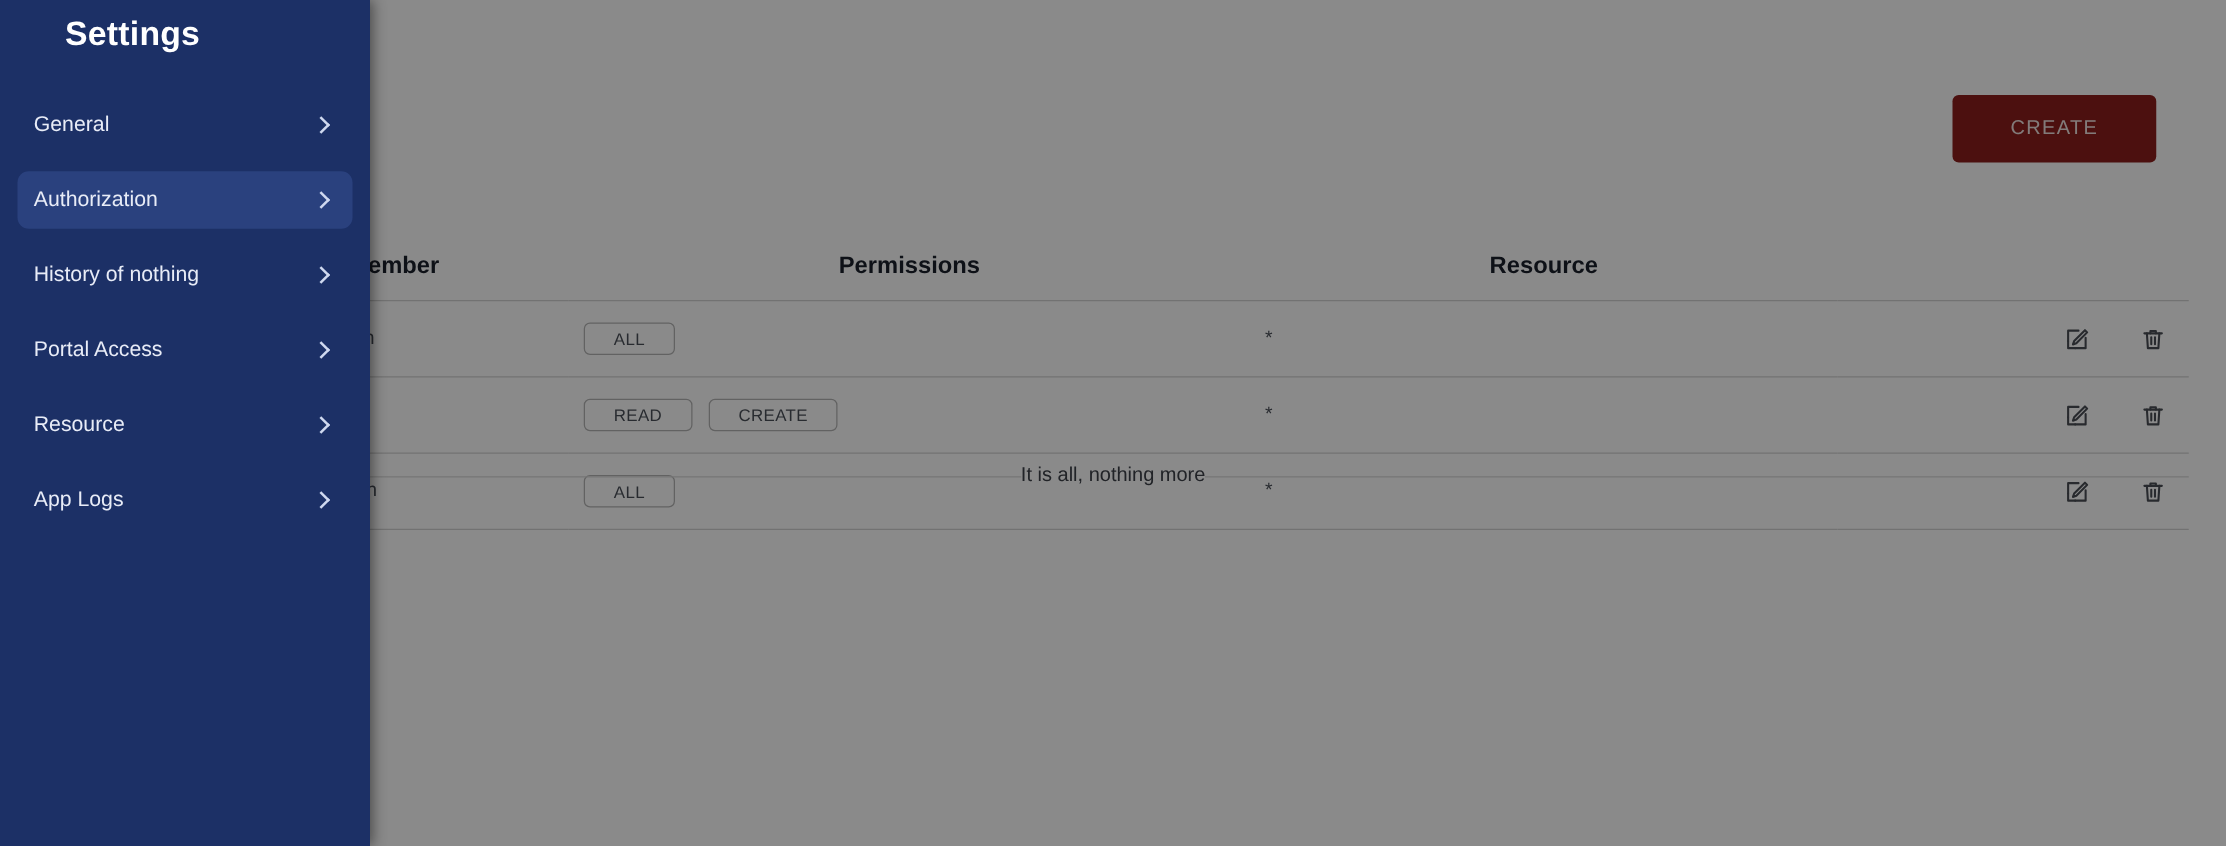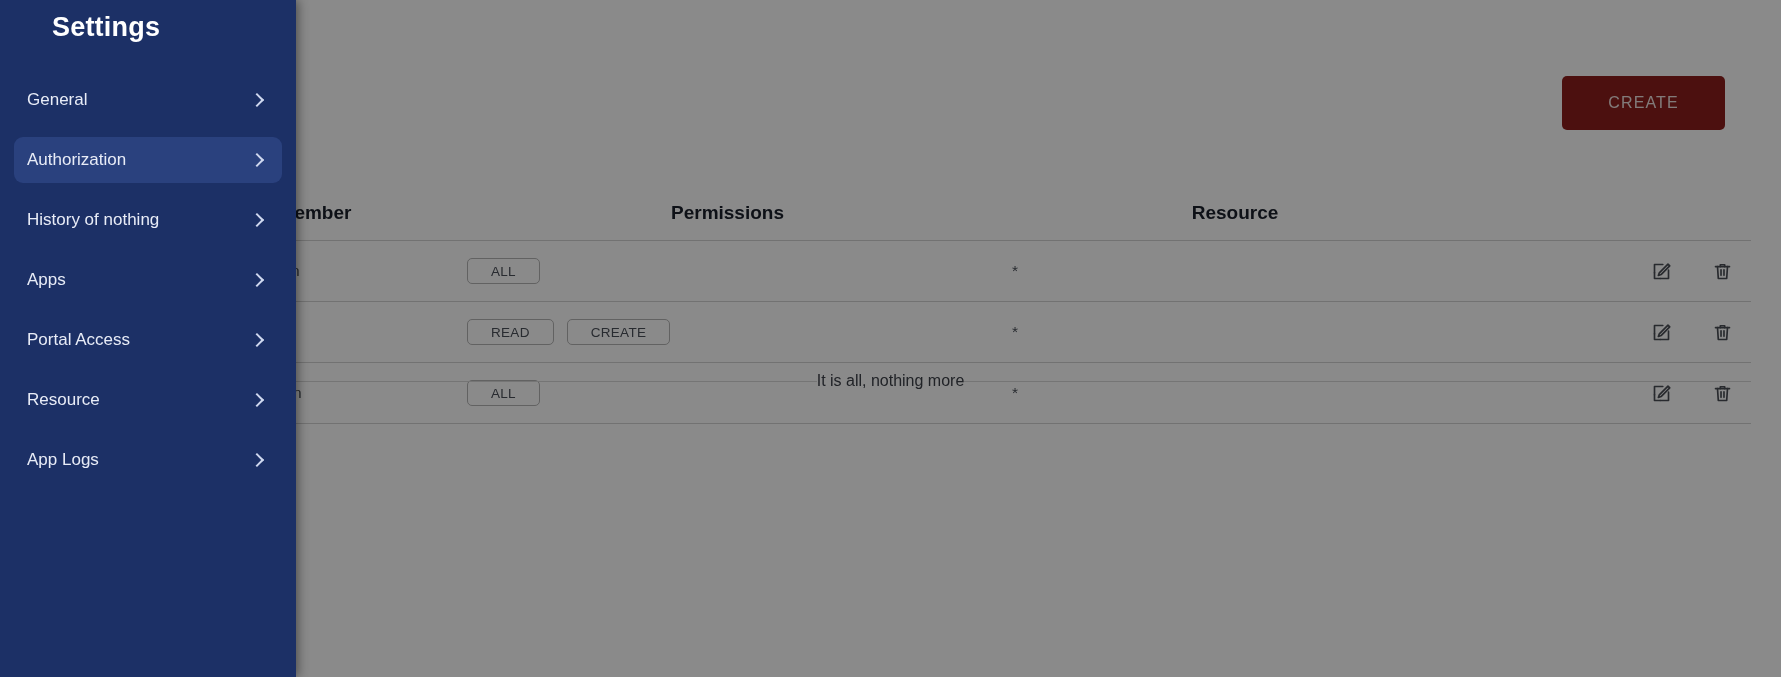--- a/index.html
+++ b/index.html
@@ -340,24 +340,20 @@
       <div class="nav-item active">
         <span class="nav-label">Authorization</span>
         <span class="chev"></span>
       </div>
 
       <div class="nav-item">
         <span class="nav-label">History of nothing</span>
         <span class="chev"></span>
       </div>
 
-      <div class="nav-item">
-        <span class="nav-label">Apps</span>
-        <span class="chev"></span>
-      </div>
 
       <div class="nav-item">
         <span class="nav-label">Portal Access</span>
         <span class="chev"></span>
       </div>
 
       <div class="nav-item">
         <span class="nav-label">Resource</span>
         <span class="chev"></span>
       </div>

